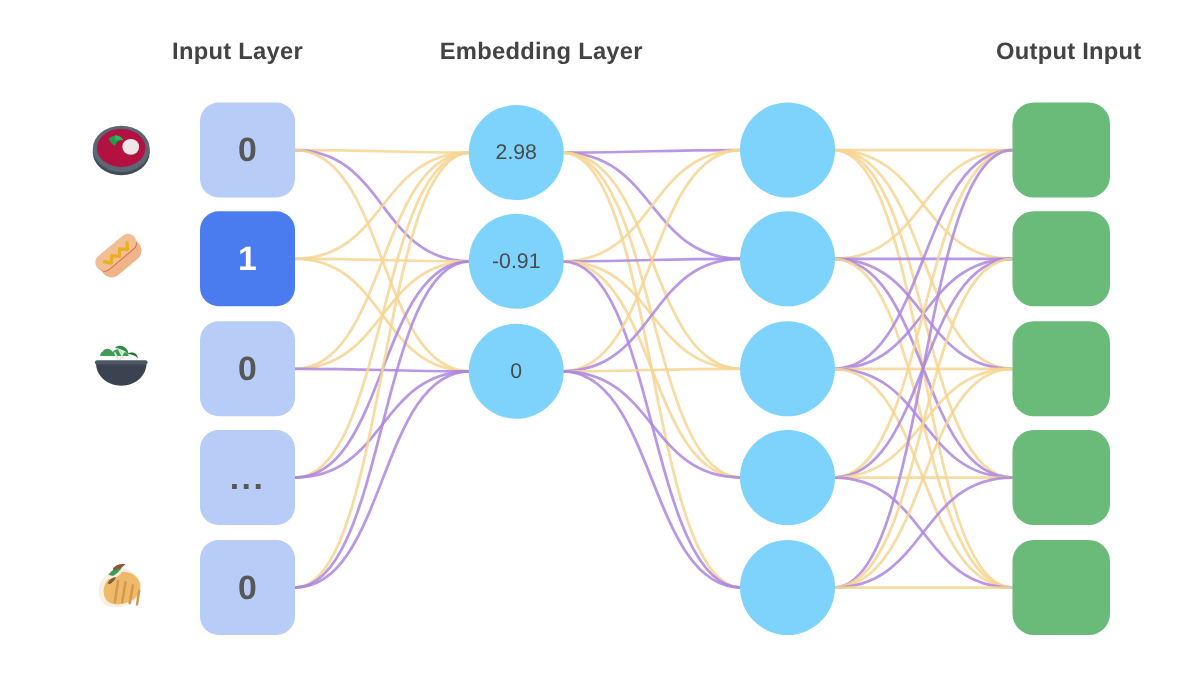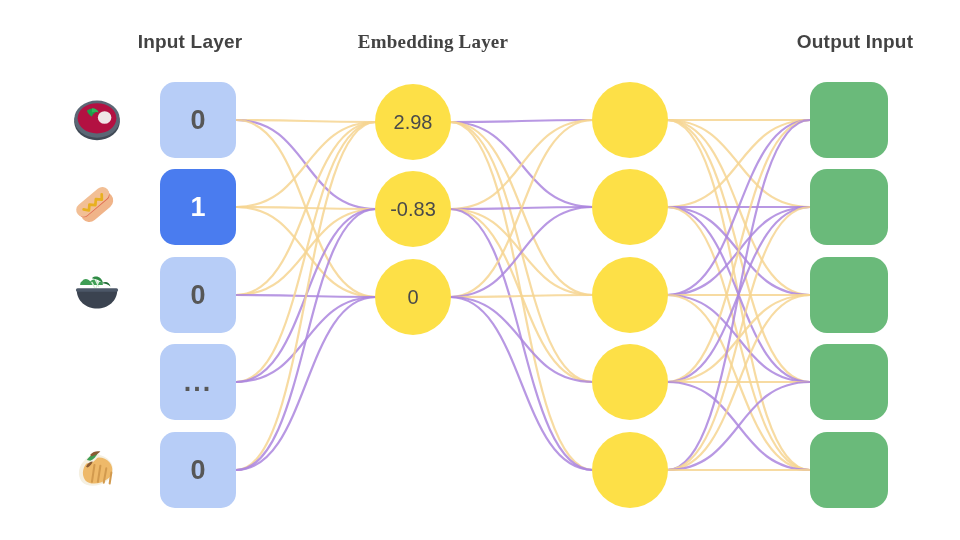--- a/index.html
+++ b/index.html
@@ -24,21 +24,21 @@
   .layer-title {
     position: absolute;
     font-size: 19px;
     font-weight: bold;
     color: #434343;
     white-space: nowrap;
     transform: translateX(-50%);
     letter-spacing: 0.2px;
   }
   #title-input    { left: 190px; top: 31px; }
-  #title-embed    { left: 433px; top: 31px; font-family: Liberation Serif, serif; }
+  #title-embed    { left: 433px; top: 31px; }
   #title-output   { left: 855px; top: 31px; }
 
   
   #edges {
     position: absolute;
     left: 0; top: 0;
     width: 960px; height: 540px;
     pointer-events: none;
   }
 
@@ -86,25 +86,25 @@
     letter-spacing: 2px;
     color: #575757;
   }
 
   
   .node-circle {
     position: absolute;
     width: 76px;
     height: 76px;
     border-radius: 50%;
-    background: #fde047;
+    background: #7dd3fc;
     display: flex;
     align-items: center;
     justify-content: center;
-    font-size: 20px;
+    font-size: 17px;
     color: #4a4a4a;
     font-weight: normal;
   }
 
   
   .output-box {
     position: absolute;
     width: 78px;
     height: 76px;
     border-radius: 17px;
@@ -240,21 +240,21 @@
         <path d="M20 20c3-5 8-8 13-8-2 4-5 7-9 9z" fill="#3f9e55"></path>
         <path d="M24 14c3-4 8-5 12-4-3 3-7 5-11 6z" fill="#8a5a32"></path>
         <path d="M19 28c2-4 5-6 8-6-1 3-3 5-6 7z" fill="#8a5a32"></path>
         <path d="M29 26l-3 20M36 27l-3 19M43 30l-3 17M49 35l-2 13" stroke="#d29a4e" stroke-width="2.4" stroke-linecap="round"></path>
       </svg>
     </div>
     <div class="input-box">0</div>
   </div>
 
   <div class="node-circle" style="left:375px; top:84px">2.98</div>
-  <div class="node-circle" style="left:375px; top:171px">-0.83</div>
+  <div class="node-circle" style="left:375px; top:171px">-0.91</div>
   <div class="node-circle" style="left:375px; top:259px">0</div>
 
   <div class="node-circle" style="left:592px; top:82px"></div>
   <div class="node-circle" style="left:592px; top:169px"></div>
   <div class="node-circle" style="left:592px; top:257px"></div>
   <div class="node-circle" style="left:592px; top:344px"></div>
   <div class="node-circle" style="left:592px; top:432px"></div>
 
   <div class="output-box" style="left:810px; top:82px"></div>
   <div class="output-box" style="left:810px; top:169px"></div>

